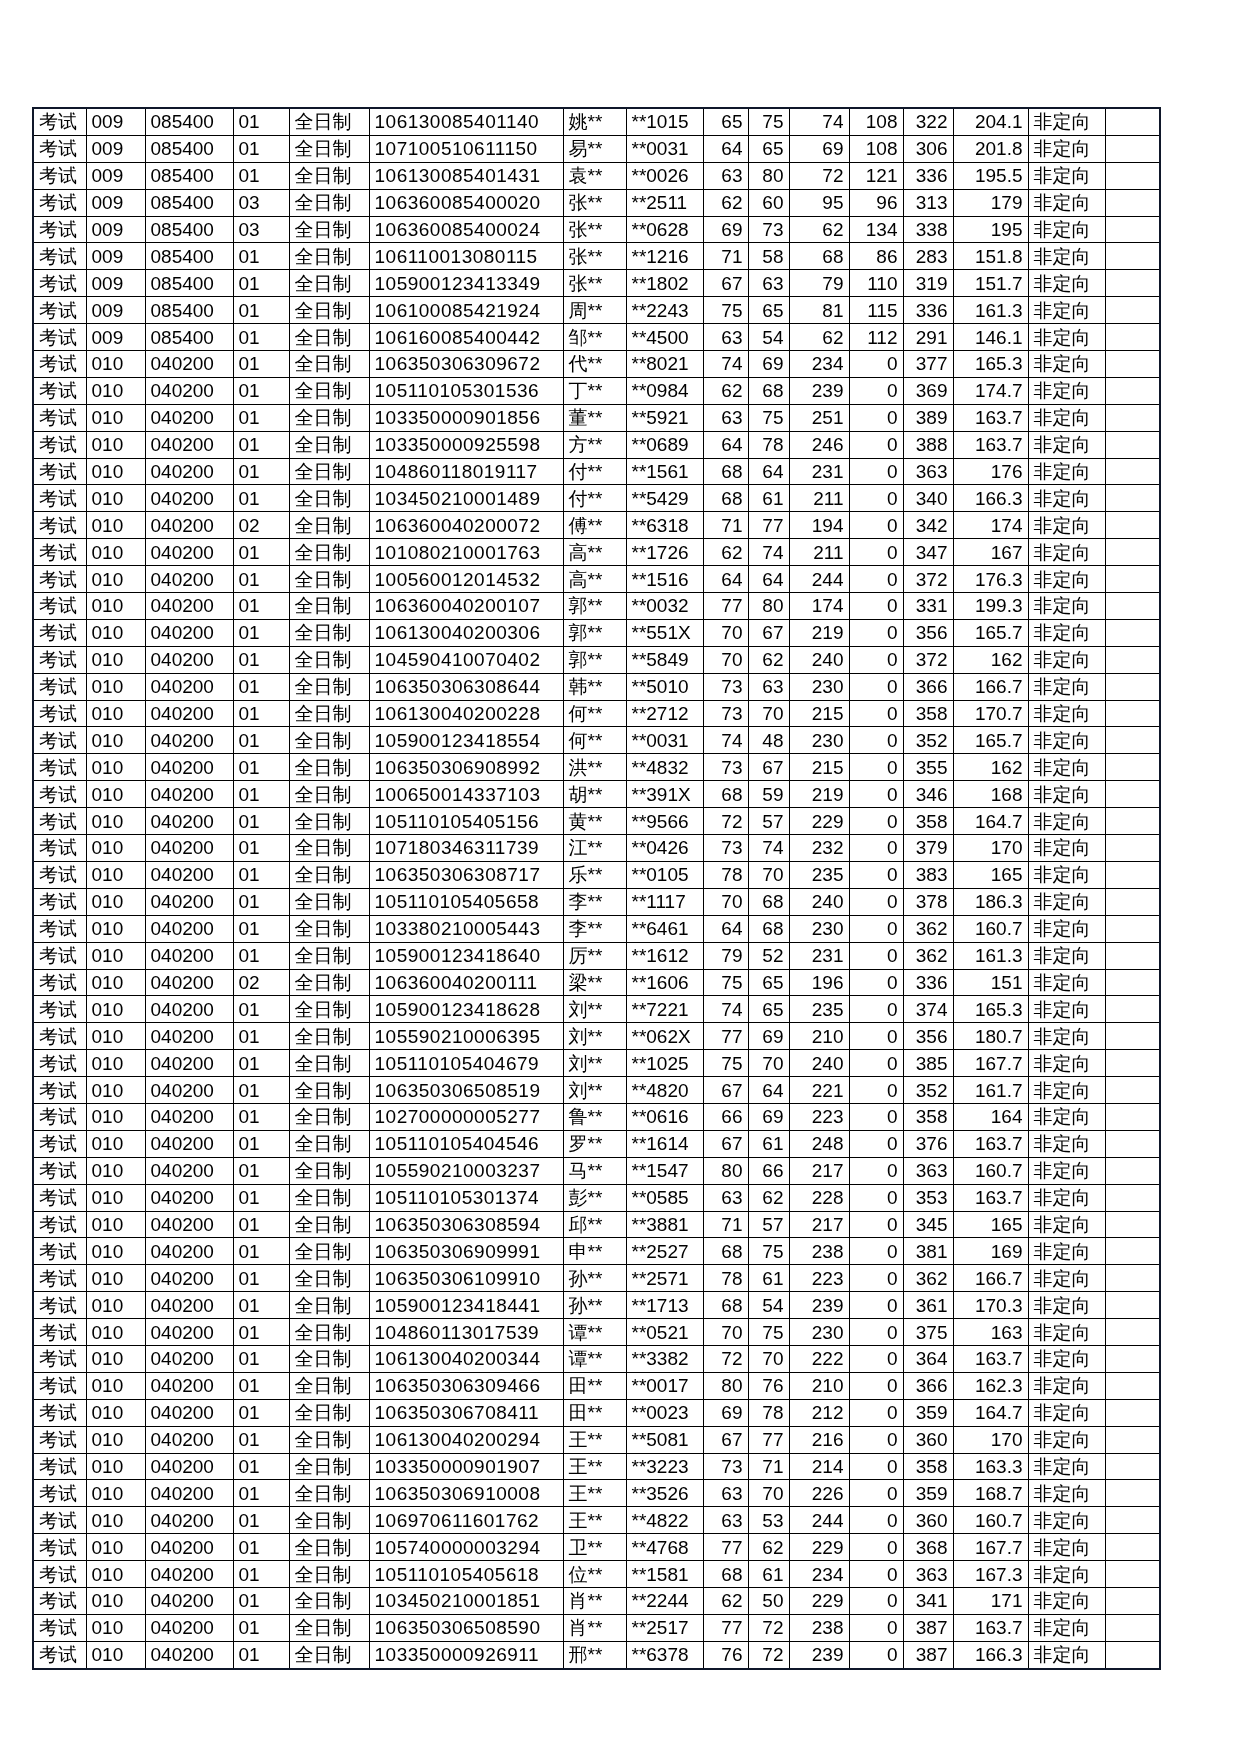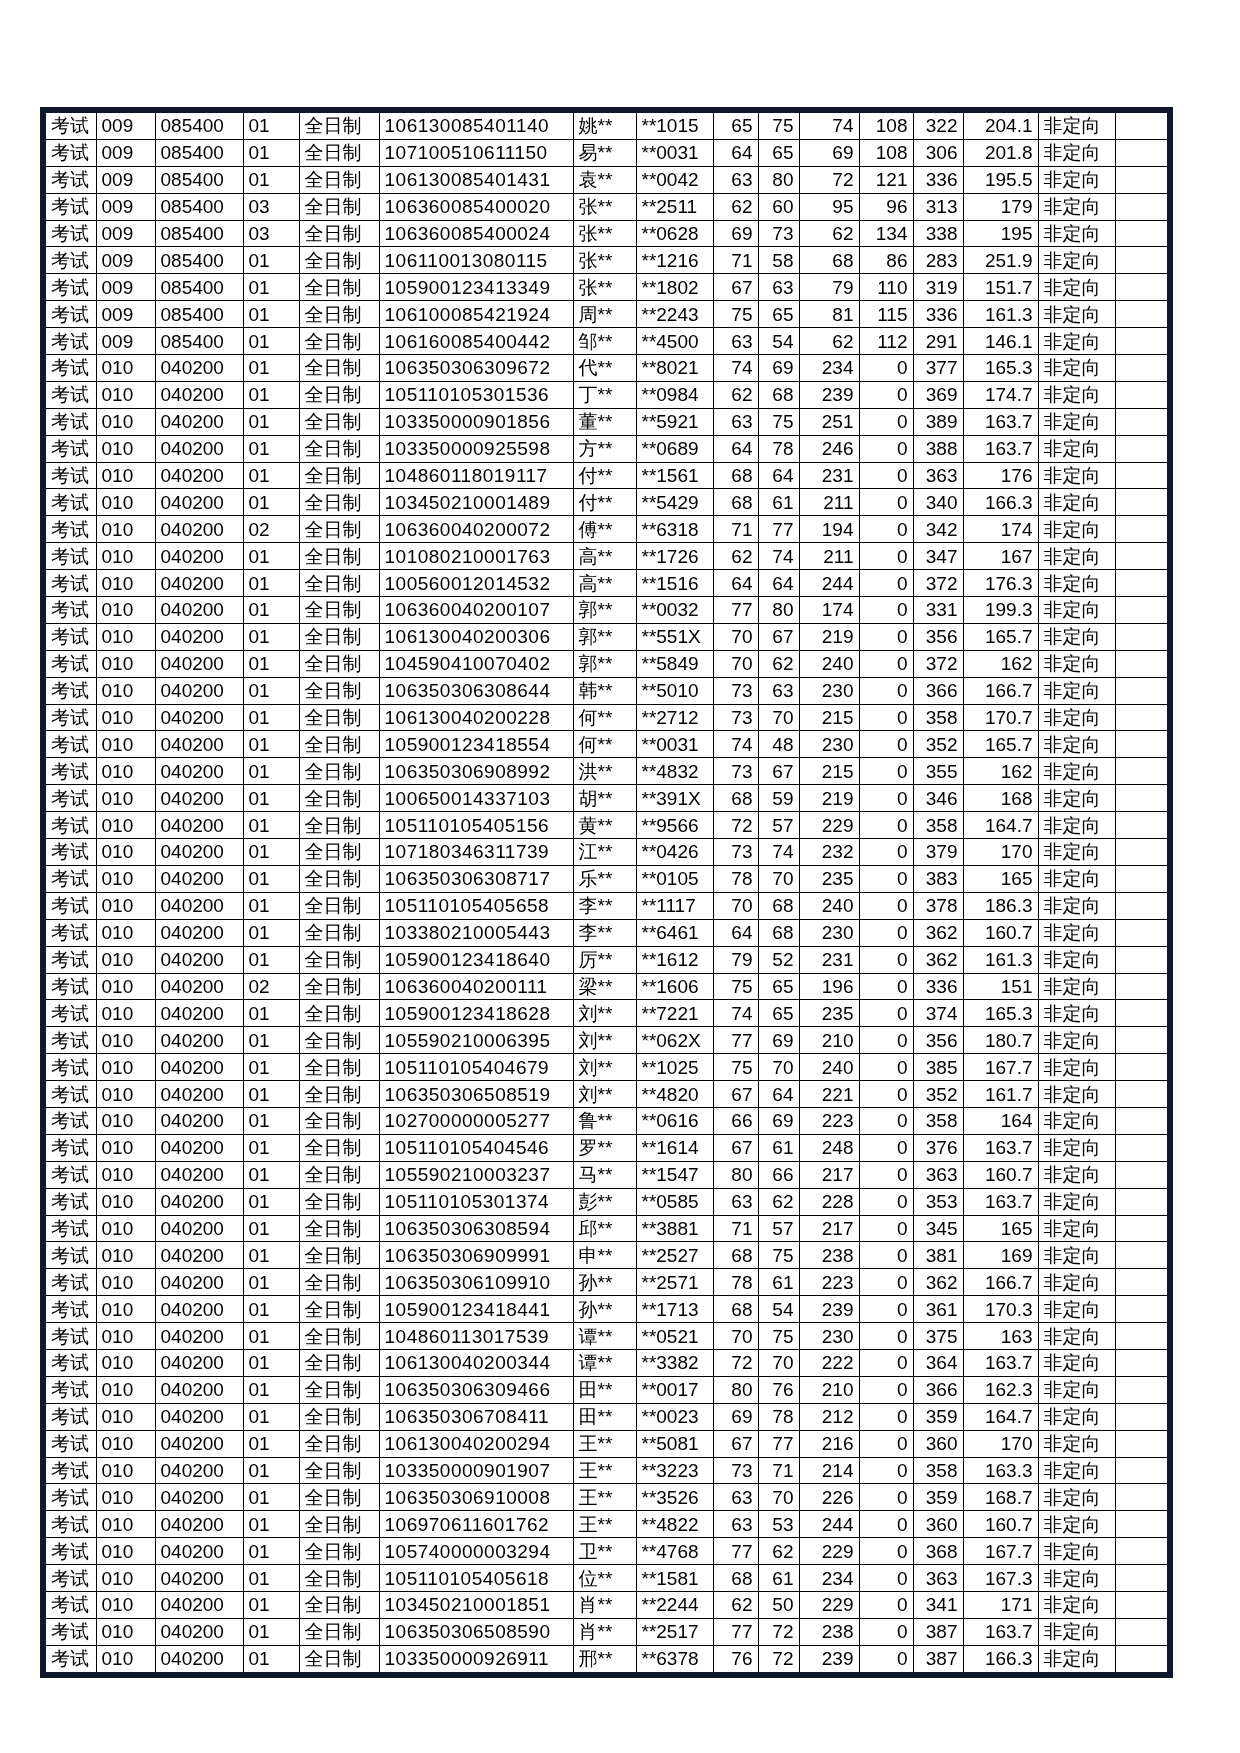--- a/index.html
+++ b/index.html
@@ -10,26 +10,26 @@
   .page {
     position: relative;
     width: 1240px;
     height: 1753px;
     background: #ffffff;
     overflow: hidden;
     font-family: "Liberation Sans", "DejaVu Sans", sans-serif;
   }
   table.results {
     position: absolute;
-    left: 40px;
+    left: 32px;
     top: 107px;
     width: 1127px;
     border-collapse: collapse;
     table-layout: fixed;
-    border: 6px solid #0f172a;
+    border: 2px solid #0f172a;
   }
   table.results td {
     border: 1px solid #000000;
     height: 25.9px;
     padding: 0 5px;
     font-size: 19px;
     line-height: 25px;
     color: #000000;
     white-space: nowrap;
     overflow: hidden;
@@ -107,21 +107,21 @@
           <td class="c15"></td>
         </tr>
         <tr>
           <td class="c0">考试</td>
           <td class="c1">009</td>
           <td class="c2">085400</td>
           <td class="c3">01</td>
           <td class="c4">全日制</td>
           <td class="c5">106130085401431</td>
           <td class="c6">袁**</td>
-          <td class="c7">**0042</td>
+          <td class="c7">**0026</td>
           <td class="c8">63</td>
           <td class="c9">80</td>
           <td class="c10">72</td>
           <td class="c11">121</td>
           <td class="c12">336</td>
           <td class="c13">195.5</td>
           <td class="c14">非定向</td>
           <td class="c15"></td>
         </tr>
         <tr>
@@ -167,21 +167,21 @@
           <td class="c3">01</td>
           <td class="c4">全日制</td>
           <td class="c5">106110013080115</td>
           <td class="c6">张**</td>
           <td class="c7">**1216</td>
           <td class="c8">71</td>
           <td class="c9">58</td>
           <td class="c10">68</td>
           <td class="c11">86</td>
           <td class="c12">283</td>
-          <td class="c13">251.9</td>
+          <td class="c13">151.8</td>
           <td class="c14">非定向</td>
           <td class="c15"></td>
         </tr>
         <tr>
           <td class="c0">考试</td>
           <td class="c1">009</td>
           <td class="c2">085400</td>
           <td class="c3">01</td>
           <td class="c4">全日制</td>
           <td class="c5">105900123413349</td>

